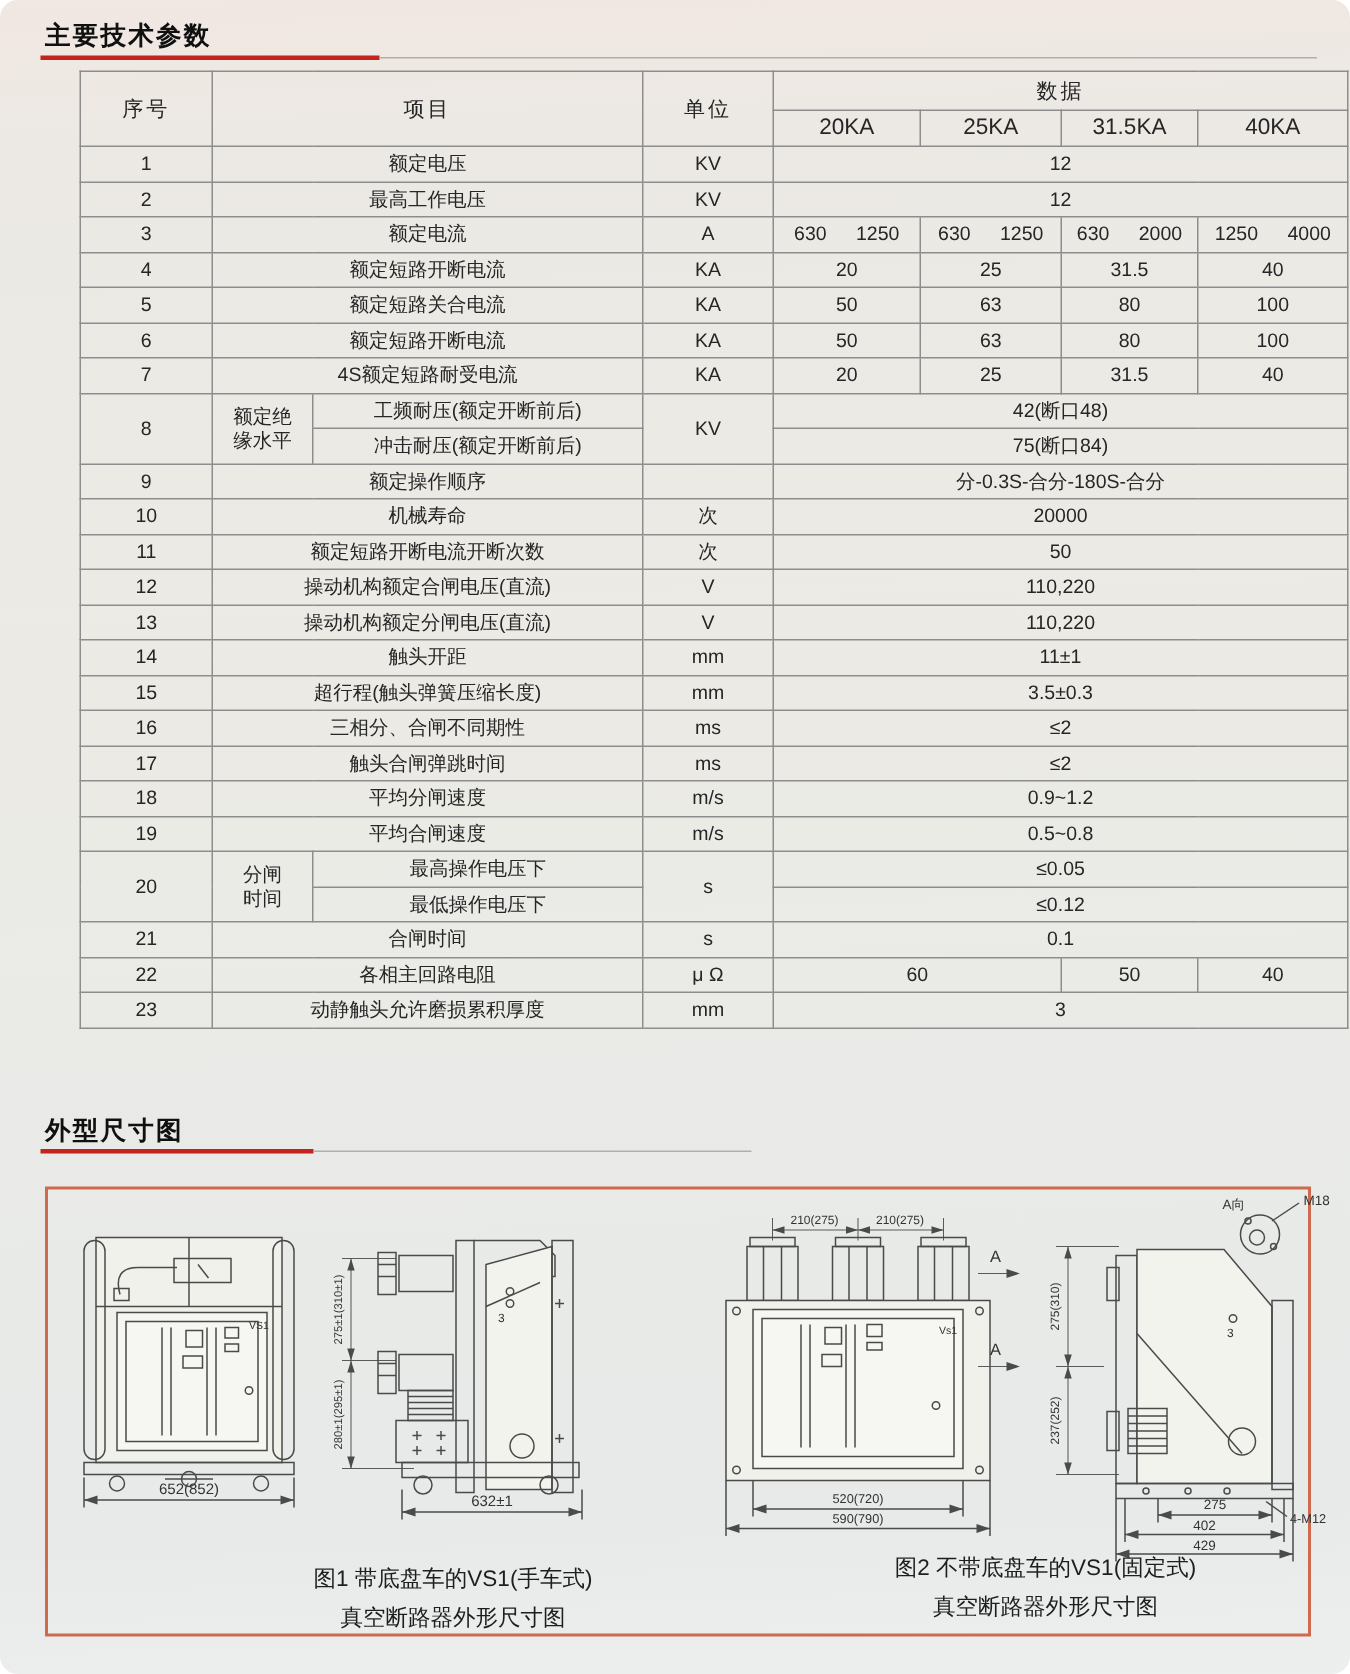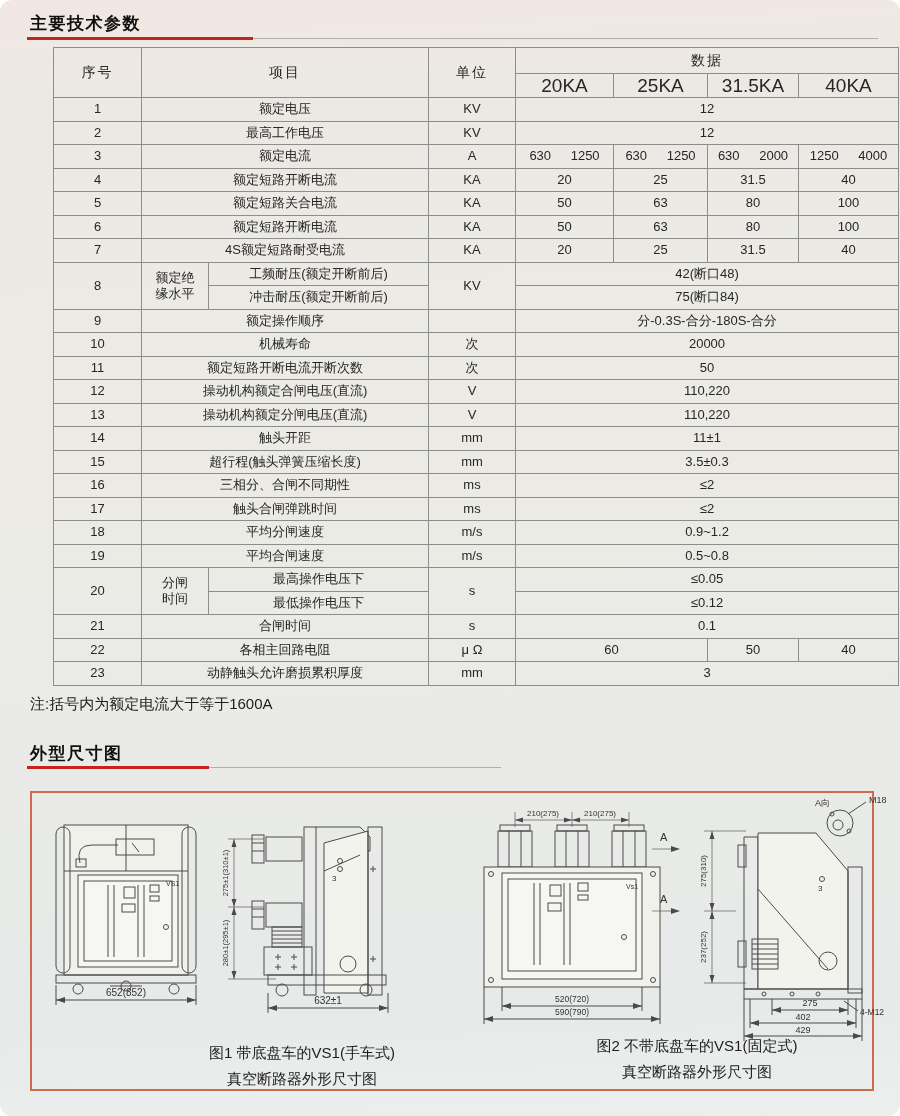--- a/index.html
+++ b/index.html
@@ -9,21 +9,21 @@
           background:linear-gradient(178deg,#f2e7e2 0%,#ece9e4 8%,#ebebe6 50%,#e7eae9 90%,#ecefee 100%);border-radius:12px; }
   .sec-title { position:absolute; left:30px; font-size:17px; font-weight:bold; color:#101010; letter-spacing:1.5px; }
   .rule-red { position:absolute; height:3px; background:#c4241e; }
   .rule-gray { position:absolute; height:1px; background:#b3aeaa; }
 
   table.params { position:absolute; left:30px; top:47px; width:845px; border-collapse:collapse;
                  table-layout:fixed; font-size:13px; color:#262626;margin-left:23px; }
   .params td { border:1px solid #8d8d8d; text-align:center; vertical-align:middle;
                font-weight:normal; padding:0 2px; line-height:1.22; }
   .params .hd  { font-size:14px; height:26px; letter-spacing:2px; }
-  .params .hd2 { font-size:19px; height:24px; letter-spacing:0; }
+  .params .hd2 { font-size:15px; height:24px; letter-spacing:0; }
   .params tbody td { height:23.5px; }
   .gap { word-spacing:16px; }
 
   .note { position:absolute; left:30px; top:695px; font-size:15px; color:#1c1c1c; }
 
   .dim-box { position:absolute; left:30px; top:791px; width:844px; height:300px; border:2px solid #cd6a50; }
   .fig-cap { position:absolute; text-align:center; font-size:15px; color:#1e1e1e; line-height:26px; }
 
   svg.fig { position:absolute; overflow:visible; }
   svg text { font-family:"Liberation Sans","DejaVu Sans",sans-serif; fill:#333; }
@@ -233,21 +233,20 @@
       </tr>
       <tr>
         <td>23</td>
         <td colspan="2">动静触头允许磨损累积厚度</td>
         <td>mm</td>
         <td colspan="4">3</td>
       </tr>
     </tbody>
   </table>
 
-  <div class="note">注:括号内为额定电流大于等于1600A</div>
 
   <div class="sec-title" style="top:742px">外型尺寸图</div>
   <div class="rule-red" style="left:27px;top:766px;width:182px"></div>
   <div class="rule-gray" style="left:209px;top:767px;width:292px"></div>
 
   <div class="dim-box">
 
     <svg class="fig" style="left:20px;top:26px" width="150" height="192" viewBox="0 0 150 192">
       <g class="draw">
         <rect x="12" y="6" width="124" height="150" fill="#f1f1ec"></rect>

